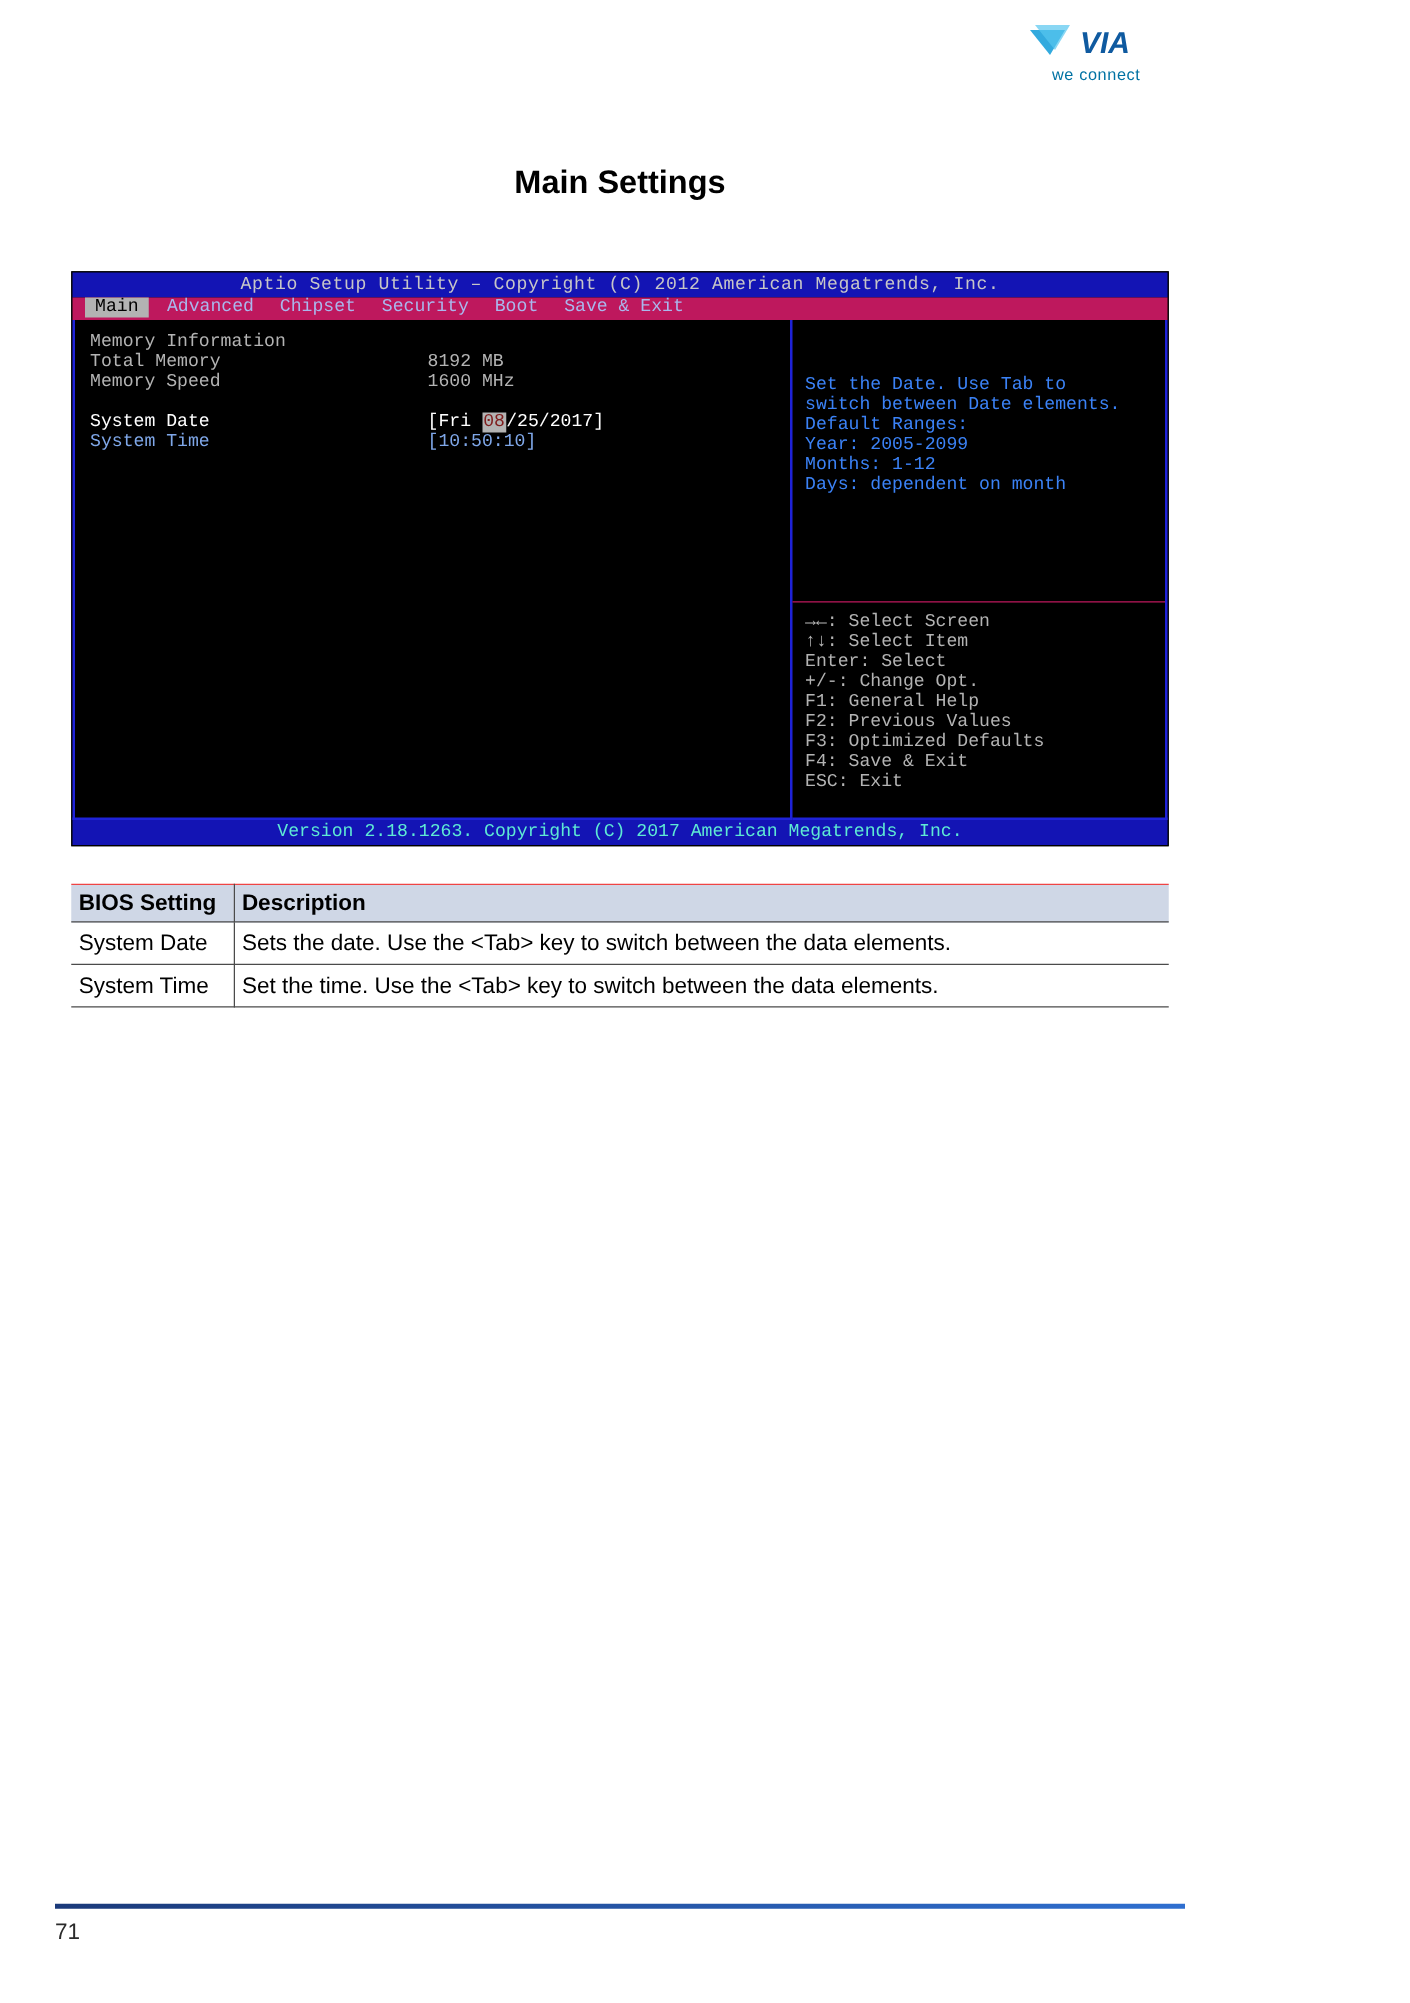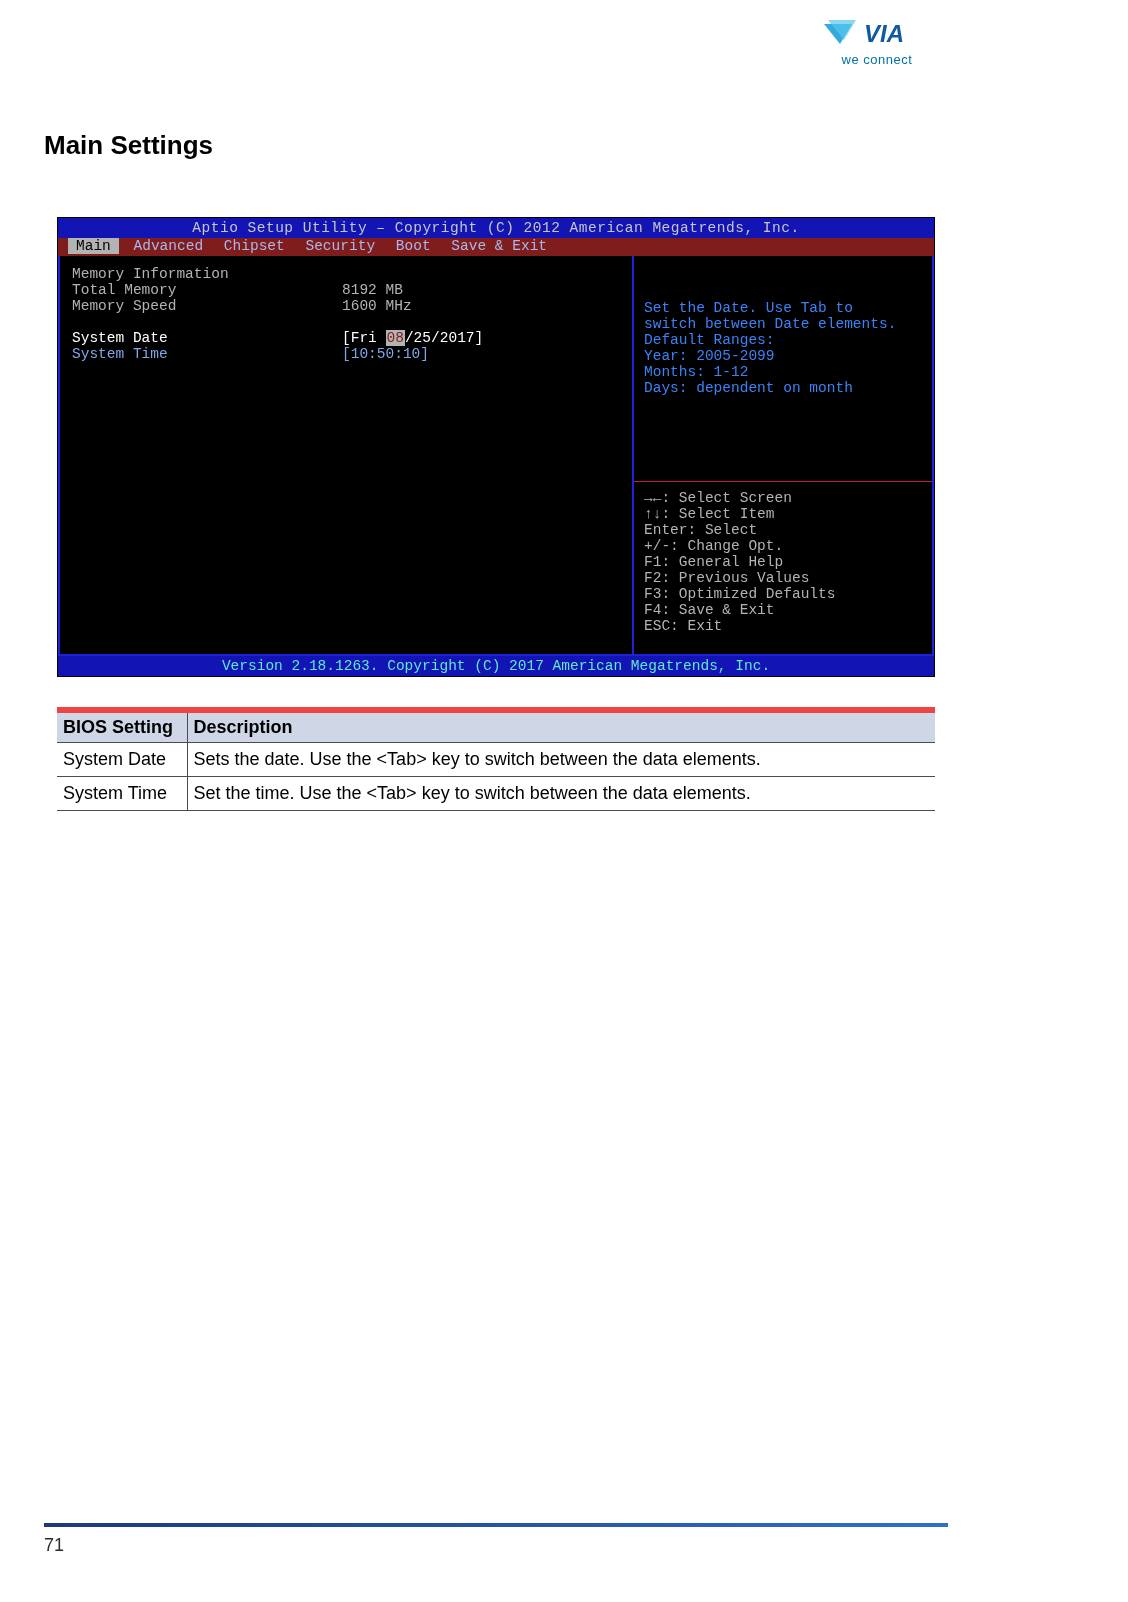--- a/index.html
+++ b/index.html
@@ -5,46 +5,46 @@
   * { box-sizing: border-box; margin: 0; padding: 0; }
   html, body { width: 1128px; height: 1602px; background: #fff; font-family: Arial, Helvetica, sans-serif; color: #000; }
   .page { position: relative; width: 992px; height: 1602px; padding: 18px 44px 0 44px; }
 
   
   .logo-wrap { position: absolute; top: 16px; right: 60px; text-align: center; }
   .logo-svg { display: block; }
   .logo-tag { font-size: 13px; color: #0072a3; letter-spacing: 0.5px; margin-top: -2px; }
 
   
-  .page-heading { margin-top: 112px; font-size: 26px; font-weight: bold; }
+  .page-heading { margin-top: 112px; font-size: 26px; font-weight: bold; text-align: center; }
 
   
   .bios { margin: 56px auto 0 auto; width: 878px; background: #000; border: 1px solid #000; }
   .bios-title { background: #1314b4; color: #c7c6c8; font-family: "Courier New", monospace; font-size: 14.5px; text-align: center; padding: 2px 0; letter-spacing: 0.5px; }
-  .bios-tabs { background: #7f1d1d; color: #aab7ed; font-family: "Courier New", monospace; font-size: 14.5px; padding: 0 10px 2px 10px; }
+  .bios-tabs { background: #be185d; color: #aab7ed; font-family: "Courier New", monospace; font-size: 14.5px; padding: 0 10px 2px 10px; }
   .bios-tab { display: inline-block; padding: 0 6px; }
   .bios-tab.active { background: #b3b3b3; color: #000; padding: 0 8px; }
 
   .bios-body { display: flex; font-family: "Courier New", monospace; font-size: 14.5px; color: #b3b3b3; }
   .bios-left { flex: 1; padding: 10px 12px; border-right: 2px solid #1e22d8; border-left: 2px solid #1e22d8; border-bottom: 2px solid #1e22d8; min-height: 400px; }
   .bios-right { width: 300px; border-right: 2px solid #1e22d8; border-bottom: 2px solid #1e22d8; display: flex; flex-direction: column; }
   .bios-right-top { flex: 0 0 auto; padding: 8px 10px; color: #3b82f6; border-bottom: 1px solid #be185d; min-height: 190px; margin-top: 36px; }
   .bios-right-bottom { flex: 1; padding: 8px 10px; color: #b3b3b3; }
 
   .bios-row { display: flex; }
   .bios-label { width: 270px; white-space: pre; }
   .bios-val { white-space: pre; }
   .bios-hl { color: #fff; }
   .bios-date-hl { color: #fff; }
 
   .bios-footer { background: #1314b4; color: #5eead4; font-family: "Courier New", monospace; font-size: 14.5px; text-align: center; padding: 2px 0; }
 
   
   .desc-table { margin: 30px auto 0 auto; width: 878px; border-collapse: collapse; font-size: 18px; }
-  .desc-table th { background: #cfd7e6; text-align: left; font-weight: bold; border-top: 6px solid #ef4444; border-bottom: 1px solid #4b4b4b; padding: 4px 6px; }
+  .desc-table th { background: #cfd7e6; text-align: left; font-weight: bold; border-top: 1px solid #ef4444; border-bottom: 1px solid #4b4b4b; padding: 4px 6px; }
   .desc-table th.col1 { width: 130px; border-right: 1px solid #4b4b4b; }
   .desc-table td { border-bottom: 1px solid #4b4b4b; padding: 6px; vertical-align: top; }
   .desc-table td.col1 { width: 130px; border-right: 1px solid #4b4b4b; }
 
   
   .page-footer { position: absolute; left: 44px; right: 44px; bottom: 46px; }
   .footer-rule { height: 4px; background: linear-gradient(to right, #1b3a7a, #2f6fd0); margin-bottom: 8px; }
   .page-num { text-align: left; font-size: 18px; color: #2b2b2b; }
 
   .pre { white-space: pre; }

